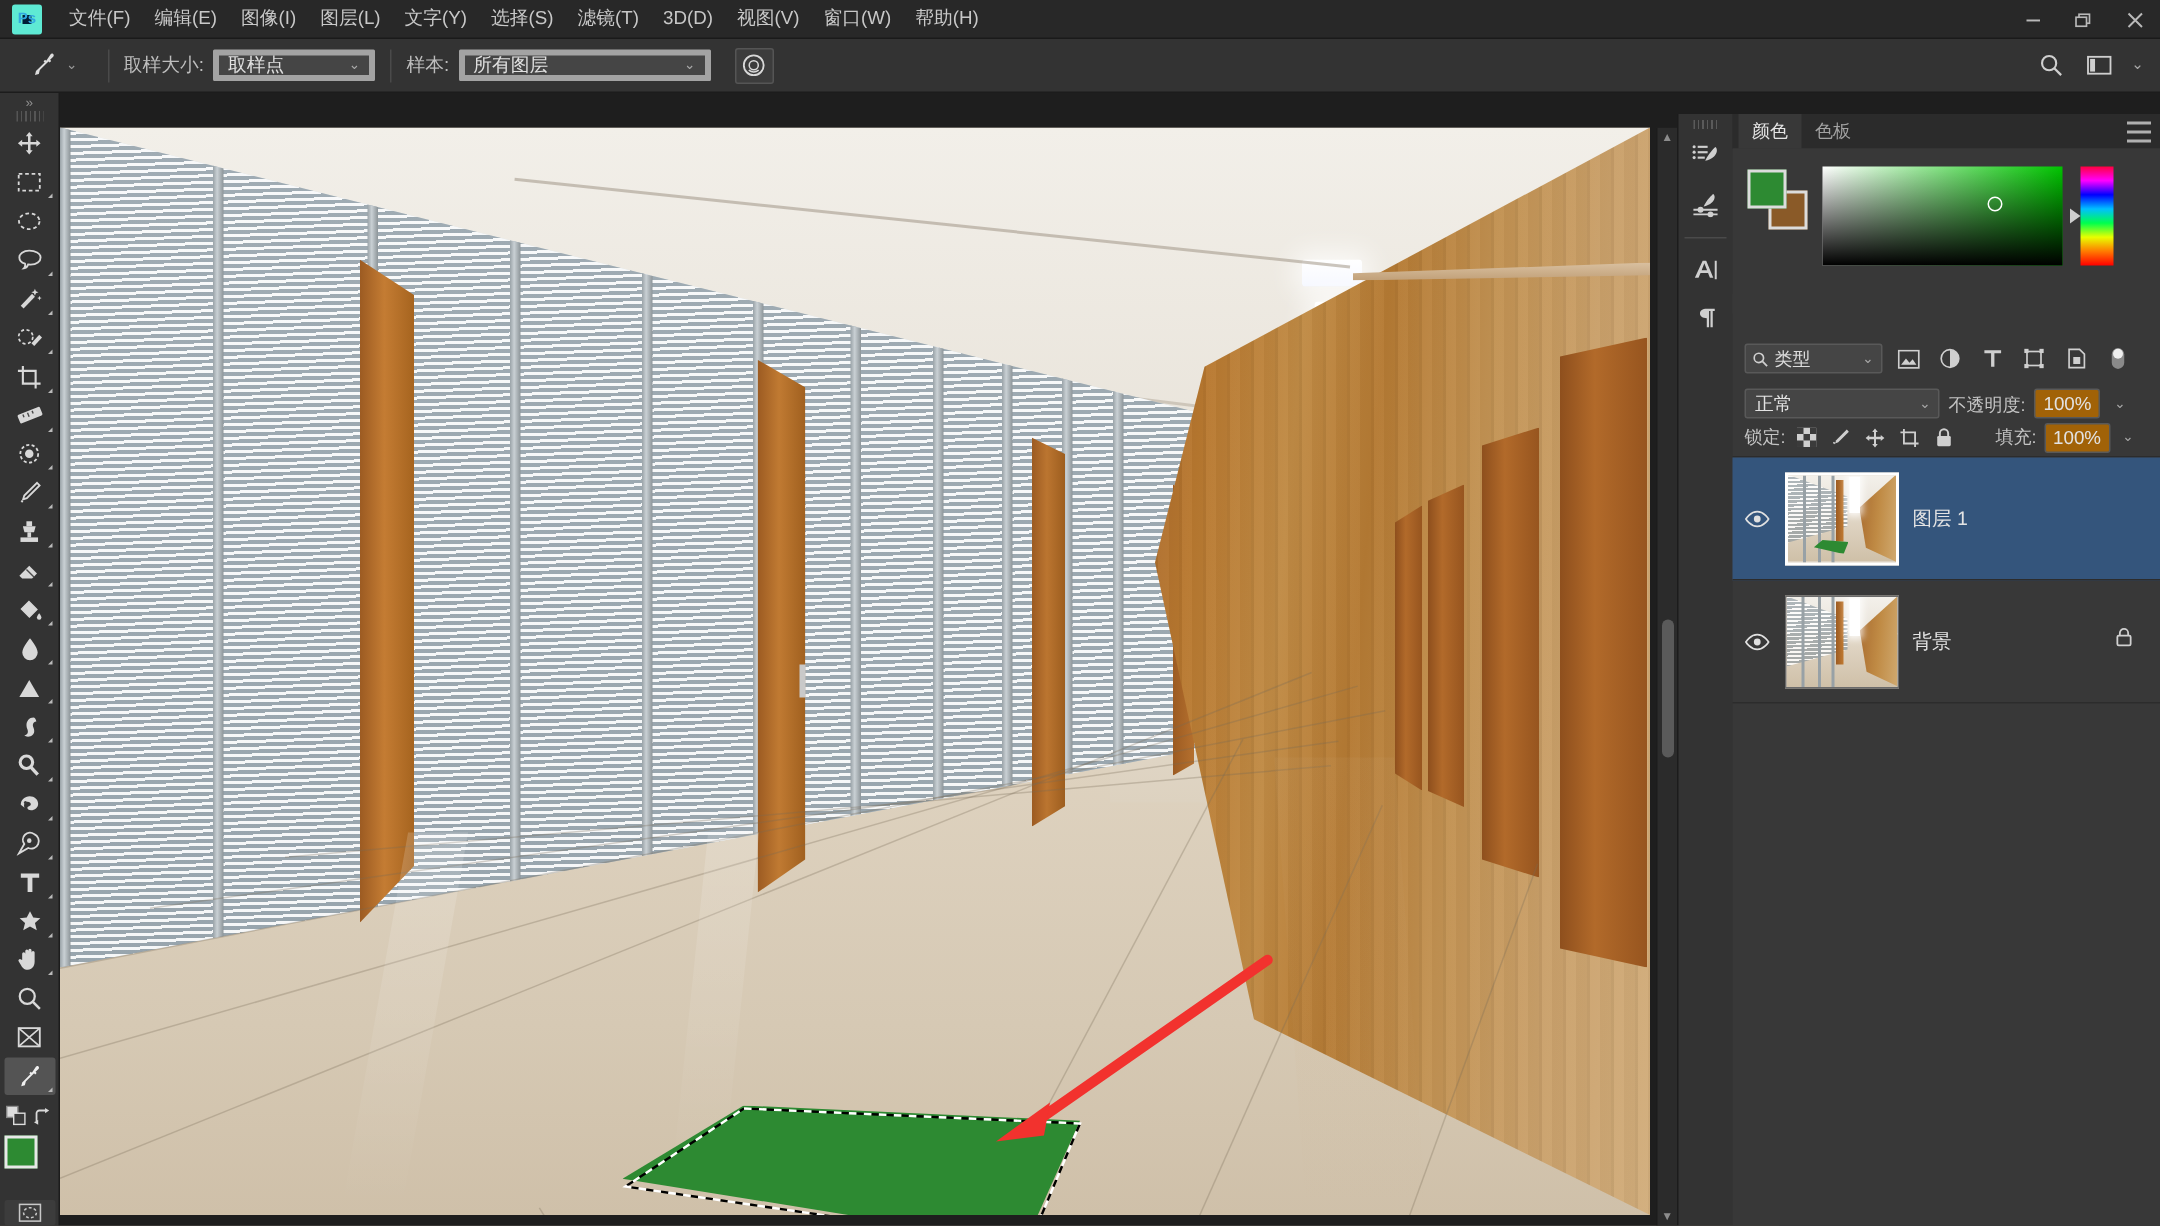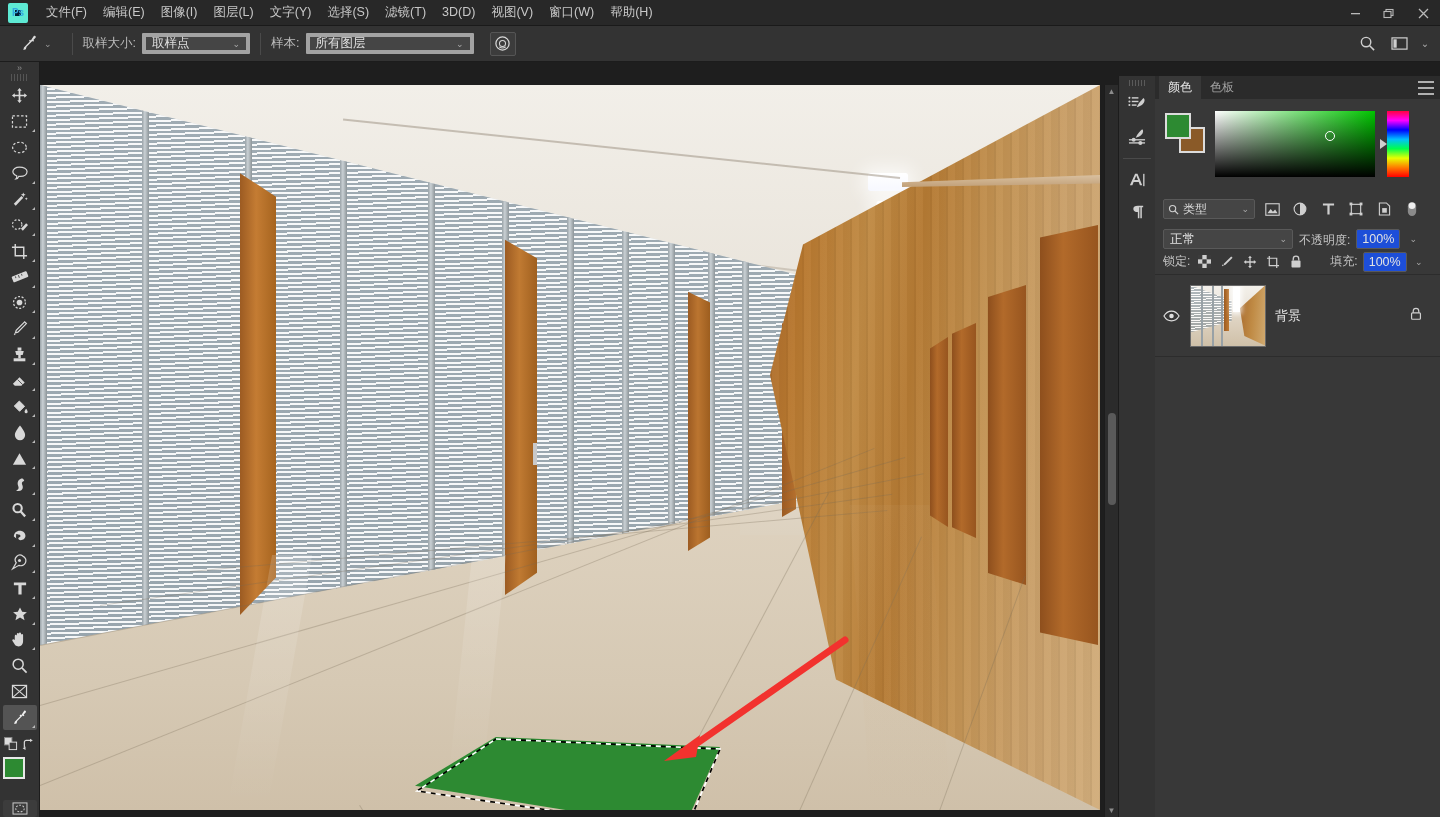--- a/index.html
+++ b/index.html
@@ -245,37 +245,37 @@
     position:absolute; left:232px; top:12px; width:22px; height:66px;
     background:linear-gradient(180deg,#ff0040,#ff00ff,#0000ff,#00bfff,#00ff4d,#e8ff00,#ff7a00,#ff0000);
   }
   .cp-hue-marker {
     position:absolute; left:225px; width:0;height:0;
     border-top:5px solid transparent;border-bottom:5px solid transparent;border-left:7px solid #cfcfcf;
   }
 
   
   .layers-panel { position:absolute; left:0; top:120px; width:285px; height:621px; background:#383838; }
-  .lp-row1 { display:flex; align-items:center; height:26px; padding:0 8px; gap:6px; }
+  .lp-row1 { display:flex; align-items:center; height:26px; padding:0 8px; gap:6px;margin-top:30px; }
   .filter-box {
     width:92px; height:20px; background:#454545; border:1px solid #595959; border-radius:2px;
     display:flex; align-items:center; gap:4px; padding:0 4px; position:relative;
   }
   .filter-box .txt { color:#dcdcdc; font-size:12px; }
   .filter-box .car { position:absolute; right:5px; color:#aaa; font-size:9px; }
   .lp-ficon { width:22px; height:20px; display:flex;align-items:center;justify-content:center; color:#cfcfcf; }
   .lp-row2 { display:flex; align-items:flex-end; height:27px; padding:0 8px; gap:6px; }
   .blend-sel {
     width:130px; height:20px; background:#454545;border:1px solid #595959;border-radius:2px;
     color:#e2e2e2; font-size:12.5px; display:flex;align-items:center;padding:0 6px;position:relative;
   }
   .blend-sel .car{position:absolute;right:5px;color:#aaa;font-size:9px;}
   .lp-lbl { color:#c4c4c4; font-size:12px; white-space:nowrap; }
   .num-box {
-    width:44px;height:20px;background:#1d4ed8;border:1px solid #595959;border-radius:2px;
+    width:44px;height:20px;background:#a16207;border:1px solid #595959;border-radius:2px;
     color:#e2e2e2;font-size:12.5px;display:flex;align-items:center;justify-content:center;
   }
   .mini-car{width:14px;height:20px;display:flex;align-items:center;justify-content:center;color:#a8a8a8;font-size:9px;}
   .lp-row3 { display:flex; align-items:center; height:26px; padding:0 8px; gap:5px;
     border-bottom:1px solid #2c2c2c; }
   .lock-icon { width:18px;height:18px;display:flex;align-items:center;justify-content:center;color:#cfcfcf; }
   .layer-row {
     height:82px; display:flex; align-items:center; position:relative;
     border-bottom:1px solid #2c2c2c;
   }
@@ -831,20 +831,45 @@
           <svg width="12" height="14" viewBox="0 0 13 15">
             <path d="M3.5 6 V4.2 a3 3 0 0 1 6 0 V6" fill="none" stroke="#cfcfcf" stroke-width="1.4"></path>
             <rect x="1.6" y="6" width="9.8" height="7.4" rx="1" fill="#cfcfcf"></rect>
           </svg>
         </div>
         <div class="lp-lbl" style="margin-left:20px">填充:</div>
         <div class="num-box">100%</div>
         <div class="mini-car">⌄</div>
       </div>
 
+      <div class="layer-row selected">
+        <div class="eye">
+          <svg width="17" height="12" viewBox="0 0 18 12">
+            <path d="M9 .8 C4 .8 1 6 1 6 s3 5.2 8 5.2 8-5.2 8-5.2 S14 .8 9 .8z" fill="none" stroke="#e0e0e0" stroke-width="1.2"></path>
+            <circle cx="9" cy="6" r="2.4" fill="#e0e0e0"></circle>
+          </svg>
+        </div>
+        <div class="thumb-wrap">
+          <div class="lthumb sel-thumb">
+            <div class="mini-scene">
+              <div class="mini-ceiling"></div>
+              <div class="mini-floor"></div>
+              <div class="mini-glass"></div>
+              <div class="mini-mull" style="left:14%"></div>
+              <div class="mini-mull" style="left:28%"></div>
+              <div class="mini-mull" style="left:40%"></div>
+              <div style="position:absolute;left:45%;top:6%;width:7%;height:70%;background:linear-gradient(90deg,#9c5b22,#c07a32);"></div>
+              <div class="mini-wood"></div>
+              <div class="mini-light" style="left:57%;top:2%;width:9%;height:42%;"></div>
+              <div class="mini-green" style="left: 24%; top: 75%; width: 32%; height: 16%; background: rgb(45, 138, 50);"></div>
+            </div>
+          </div>
+        </div>
+        <div class="layer-name">图层 1</div>
+      </div>
 
       <div class="layer-row">
         <div class="eye">
           <svg width="17" height="12" viewBox="0 0 18 12">
             <path d="M9 .8 C4 .8 1 6 1 6 s3 5.2 8 5.2 8-5.2 8-5.2 S14 .8 9 .8z" fill="none" stroke="#e0e0e0" stroke-width="1.2"></path>
             <circle cx="9" cy="6" r="2.4" fill="#e0e0e0"></circle>
           </svg>
         </div>
         <div class="thumb-wrap">
           <div class="lthumb">

